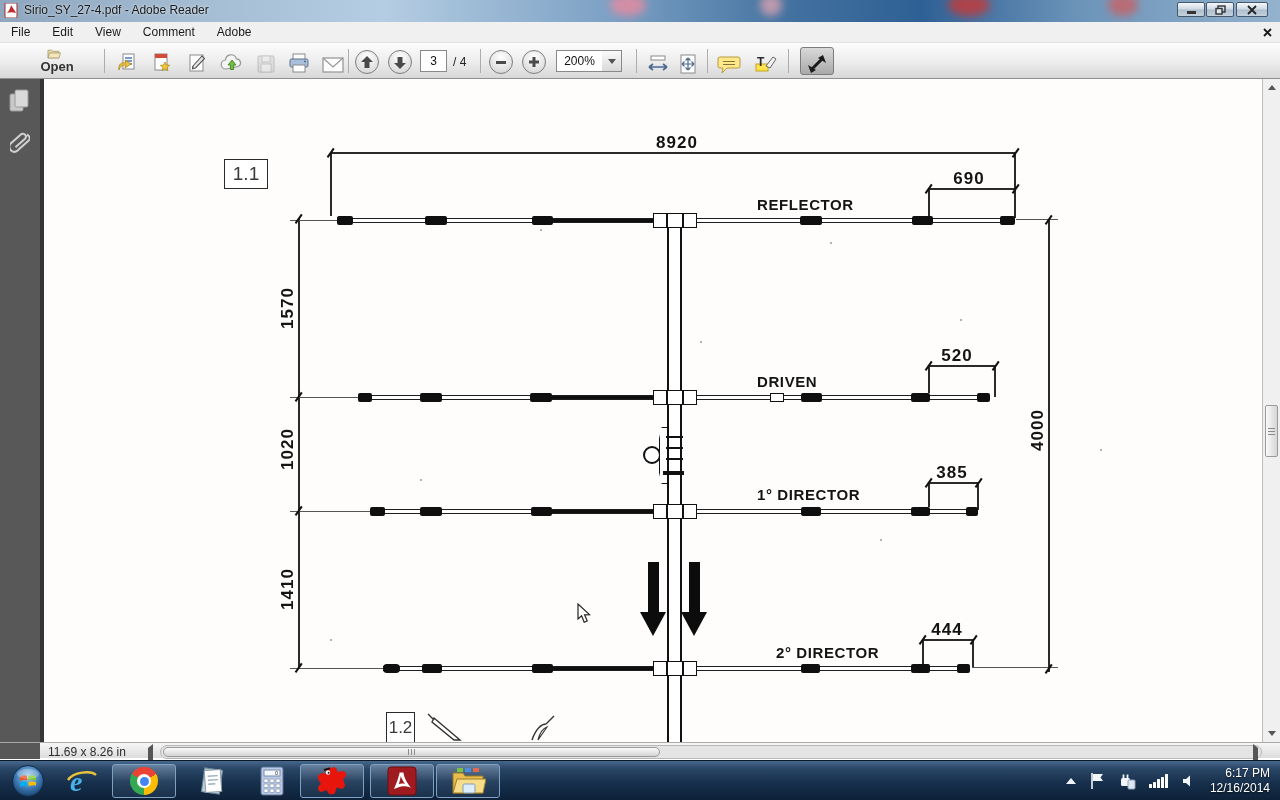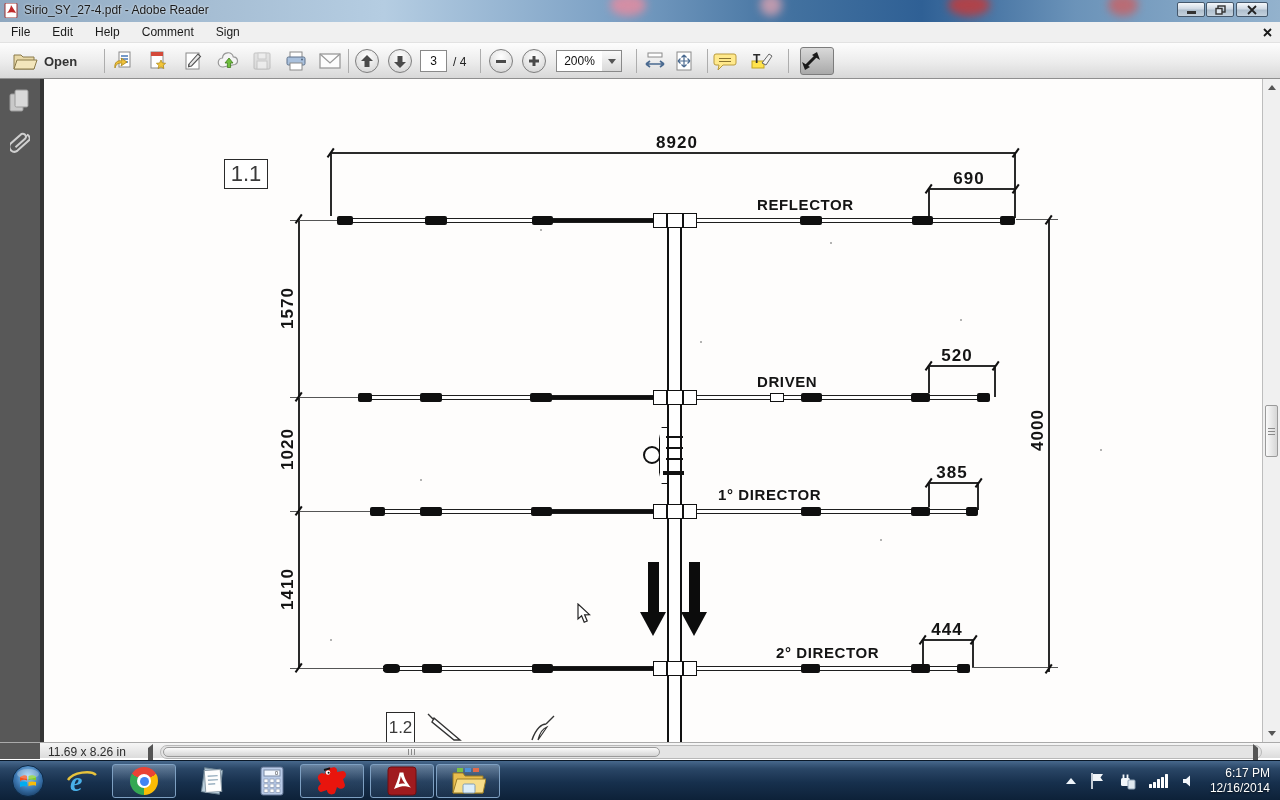--- a/index.html
+++ b/index.html
@@ -16,21 +16,21 @@
   #titlebar .t-text { position:absolute; left:24px; top:3px; font-size:12px; color:#1b1b1b; text-shadow:0 0 3px rgba(255,255,255,.8); }
   .winbtn { position:absolute; top:2px; height:15px; border:1px solid #45586c; border-radius:2px;
     background:linear-gradient(#f5f8fb,#cfd9e4 45%,#aebecd 55%,#c4d2de); display:flex; align-items:center; justify-content:center; }
   
   #menubar { position:absolute; left:0; top:22px; width:1280px; height:21px; background:#f0f0f0; border-bottom:1px solid #e2e2e2; display:flex; align-items:center; }
   .menu-item { font-size:12px; color:#1a1a1a; padding:3px 11px; }
   
   #toolbar { position:absolute; left:0; top:43px; width:1280px; height:36px;
     background:linear-gradient(#fdfdfd,#ececec 55%,#d8d8d8); border-bottom:1px solid #8f8f8f; }
   .tsep { position:absolute; top:6px; width:1px; height:24px; background:#adadad; }
-  .tbtn { position:absolute; top:5px; height:26px; display:flex; align-items:center; justify-content:flex-start; border-radius:3px; }
+  .tbtn { position:absolute; top:5px; height:26px; display:flex; align-items:center; justify-content:flex-end; border-radius:3px;flex-direction:column; }
   .circ { width:24px; height:24px; border-radius:50%; border:1px solid #7e7e7e; background:radial-gradient(circle at 50% 30%,#ffffff,#dcdcdc 75%,#c8c8c8); display:flex;align-items:center;justify-content:center; }
   .pagebox { position:absolute; top:7px; width:27px; height:22px; background:#fff; border:1px solid #898989; font-size:12px; text-align:center; line-height:20px; color:#111; }
   .slashlbl { position:absolute; top:12px; font-size:12px; color:#222; }
   .zoombox { position:absolute; top:7px; width:47px; height:22px; background:#fff; border:1px solid #898989; font-size:12px; text-align:center; line-height:20px; color:#111; }
   .zoomdd { position:absolute; top:7px; width:20px; height:22px; border:1px solid #898989; border-left:none; background:linear-gradient(#fafafa,#d9d9d9); display:flex;align-items:center;justify-content:center; }
   .caret-down { width:0;height:0;border-left:4px solid transparent;border-right:4px solid transparent;border-top:5px solid #555; }
   #right-tabs { position:absolute; right:8px; top:4px; height:28px; display:flex; align-items:center; }
   .rtab { font-size:14px; font-weight:600; color:#1f66ab; padding:4px 18px; }
   .rtab-sep { width:1px; height:22px; border-left:1px dotted #9a9a9a; }
   
@@ -52,21 +52,21 @@
   .tclamp .v1 { position:absolute; left:12px; top:0; bottom:0; width:1.6px; background:#111; }
   .tclamp .v2 { position:absolute; right:12px; top:0; bottom:0; width:1.6px; background:#111; }
   .conn { position:absolute; top:-2px; width:14px; height:9px; background:#fff; border:1.5px solid #111; }
   .dl-h { position:absolute; height:1.5px; background:#2a2a2a; z-index:1; }
   .dl-v { position:absolute; width:1.5px; background:#2a2a2a; z-index:1; }
   .extl { position:absolute; height:1px; background:#555; z-index:1; }
   .tick { position:absolute; width:11px; height:1.6px; background:#111; transform:rotate(-55deg); z-index:2; }
   .dim-num { position:absolute; width:80px; font-weight:bold; font-size:17px; color:#141414; text-align:center; letter-spacing:1px; z-index:4; }
   .rot90 { transform:rotate(-90deg); }
   .el-label { position:absolute; font-weight:bold; font-size:15px; color:#141414; letter-spacing:.6px; z-index:4; }
-  .figbox { position:absolute; border:1.8px solid #2a2a2a; background:#fff; color:#3a3a3a; text-align:center; font-size:22px; z-index:4; }
+  .figbox { position:absolute; border:1.8px solid #2a2a2a; background:#fff; color:#3a3a3a; text-align:center; font-size:19px; z-index:4; }
   #boom { position:absolute; left:667px; top:148px; width:15px; height:515px; background:#fff; border-left:2px solid #111; border-right:2px solid #111; z-index:2; }
   .ar-shaft { position:absolute; width:11px; height:52px; background:#0c0c0c; z-index:5; }
   .ar-head  { position:absolute; width:0; height:0; border-left:13px solid transparent; border-right:13px solid transparent; border-top:24px solid #0c0c0c; z-index:5; }
   .speck { position:absolute; width:2px; height:2px; background:#9a9a9a; border-radius:50%; z-index:1; }
   
   #statusbar { position:absolute; left:0; top:742px; width:1280px; height:16px; background:linear-gradient(#f6f6f6,#dcdcdc); border-top:1px solid #aaa; }
   #status-navstub { position:absolute; left:0; top:0; width:40px; height:16px; background:#585858; }
   #pgsize { position:absolute; left:48px; top:2px; font-size:12px; color:#2c2c2c; }
   #hscroll-track { position:absolute; left:160px; top:2px; width:1102px; height:14px; background:#e4e4e4; border:1px solid #b8b8b8; border-radius:7px; }
   #hthumb { position:absolute; left:2px; top:1px; width:497px; height:10px; border:1px solid #9a9a9a; border-radius:5px;
@@ -114,23 +114,23 @@
     <div class="winbtn" style="right:12px;width:32px;">
       <svg width="10" height="10" viewBox="0 0 10 10">
         <path d="M1,1 L9,9 M9,1 L1,9" stroke="#222" stroke-width="1.8"></path>
       </svg>
     </div>
   </div>
 
   <div id="menubar">
     <span class="menu-item">File</span>
     <span class="menu-item">Edit</span>
-    <span class="menu-item">Help</span>
+    <span class="menu-item">View</span>
     <span class="menu-item">Comment</span>
-    <span class="menu-item">Sign</span>
+    <span class="menu-item">Adobe</span>
     <svg style="position:absolute;right:8px;top:6px;" width="9" height="9" viewBox="0 0 9 9">
       <path d="M1,1 L8,8 M8,1 L1,8" stroke="#1a1a1a" stroke-width="1.8"></path>
     </svg>
   </div>
 
   <div id="toolbar">
     <div class="tbtn" style="left:12px;width:84px;">
       <svg width="26" height="20" viewBox="0 0 26 20">
         <path d="M2,4 L9,4 L11,6 L22,6 L22,18 L2,18 Z" fill="#e9d9a8" stroke="#8a7a4a"></path>
         <path d="M2,18 L5,9 L25,9 L22,18 Z" fill="#f3e6bc" stroke="#8a7a4a"></path>
@@ -359,21 +359,21 @@
 
     <div>
       <div class="abs" style="left:643px;top:367px;width:18px;height:18px;border:2px solid #111;border-radius:50%;background:#fff;z-index:4;"></div>
       <div class="abs" style="left:659px;top:348px;width:9px;height:57px;border:1.6px solid #111;background:#fff;z-index:4;clip-path:polygon(30% 0,100% 0,100% 100%,30% 100%,0 80%,0 20%);"></div>
       <div class="abs" style="left:666px;top:357px;width:17px;height:1.6px;background:#111;z-index:4;"></div>
       <div class="abs" style="left:666px;top:368px;width:17px;height:1.6px;background:#111;z-index:4;"></div>
       <div class="abs" style="left:666px;top:379px;width:17px;height:1.6px;background:#111;z-index:4;"></div>
       <div class="abs" style="left:663px;top:392px;width:21px;height:4px;background:#111;z-index:4;"></div>
     </div>
 
-    <span class="el-label" style="left:718px;top:407px;text-align:right;">1° DIRECTOR</span>
+    <span class="el-label" style="left:757px;top:407px;text-align:right;">1° DIRECTOR</span>
     <div class="dl-h" style="left:928px;top:403px;width:50px;"></div>
     <div class="tick" style="left:923px;top:403px;"></div>
       <div class="tick" style="left:973px;top:403px;"></div>
     <div class="dl-v" style="left:928px;top:403px;height:25px;"></div>
     <div class="dl-v" style="left:977px;top:403px;height:28px;"></div>
     <div class="dim-num" style="left:912px;top:384px;">385</div>
     <div class="el-row" style="left:370px;top:430px;width:608px;">
       <div class="tube"></div>
       <div class="clamp" style="left:0;width:15px;"></div>
       <div class="clamp" style="left:50px;width:22px;"></div>

